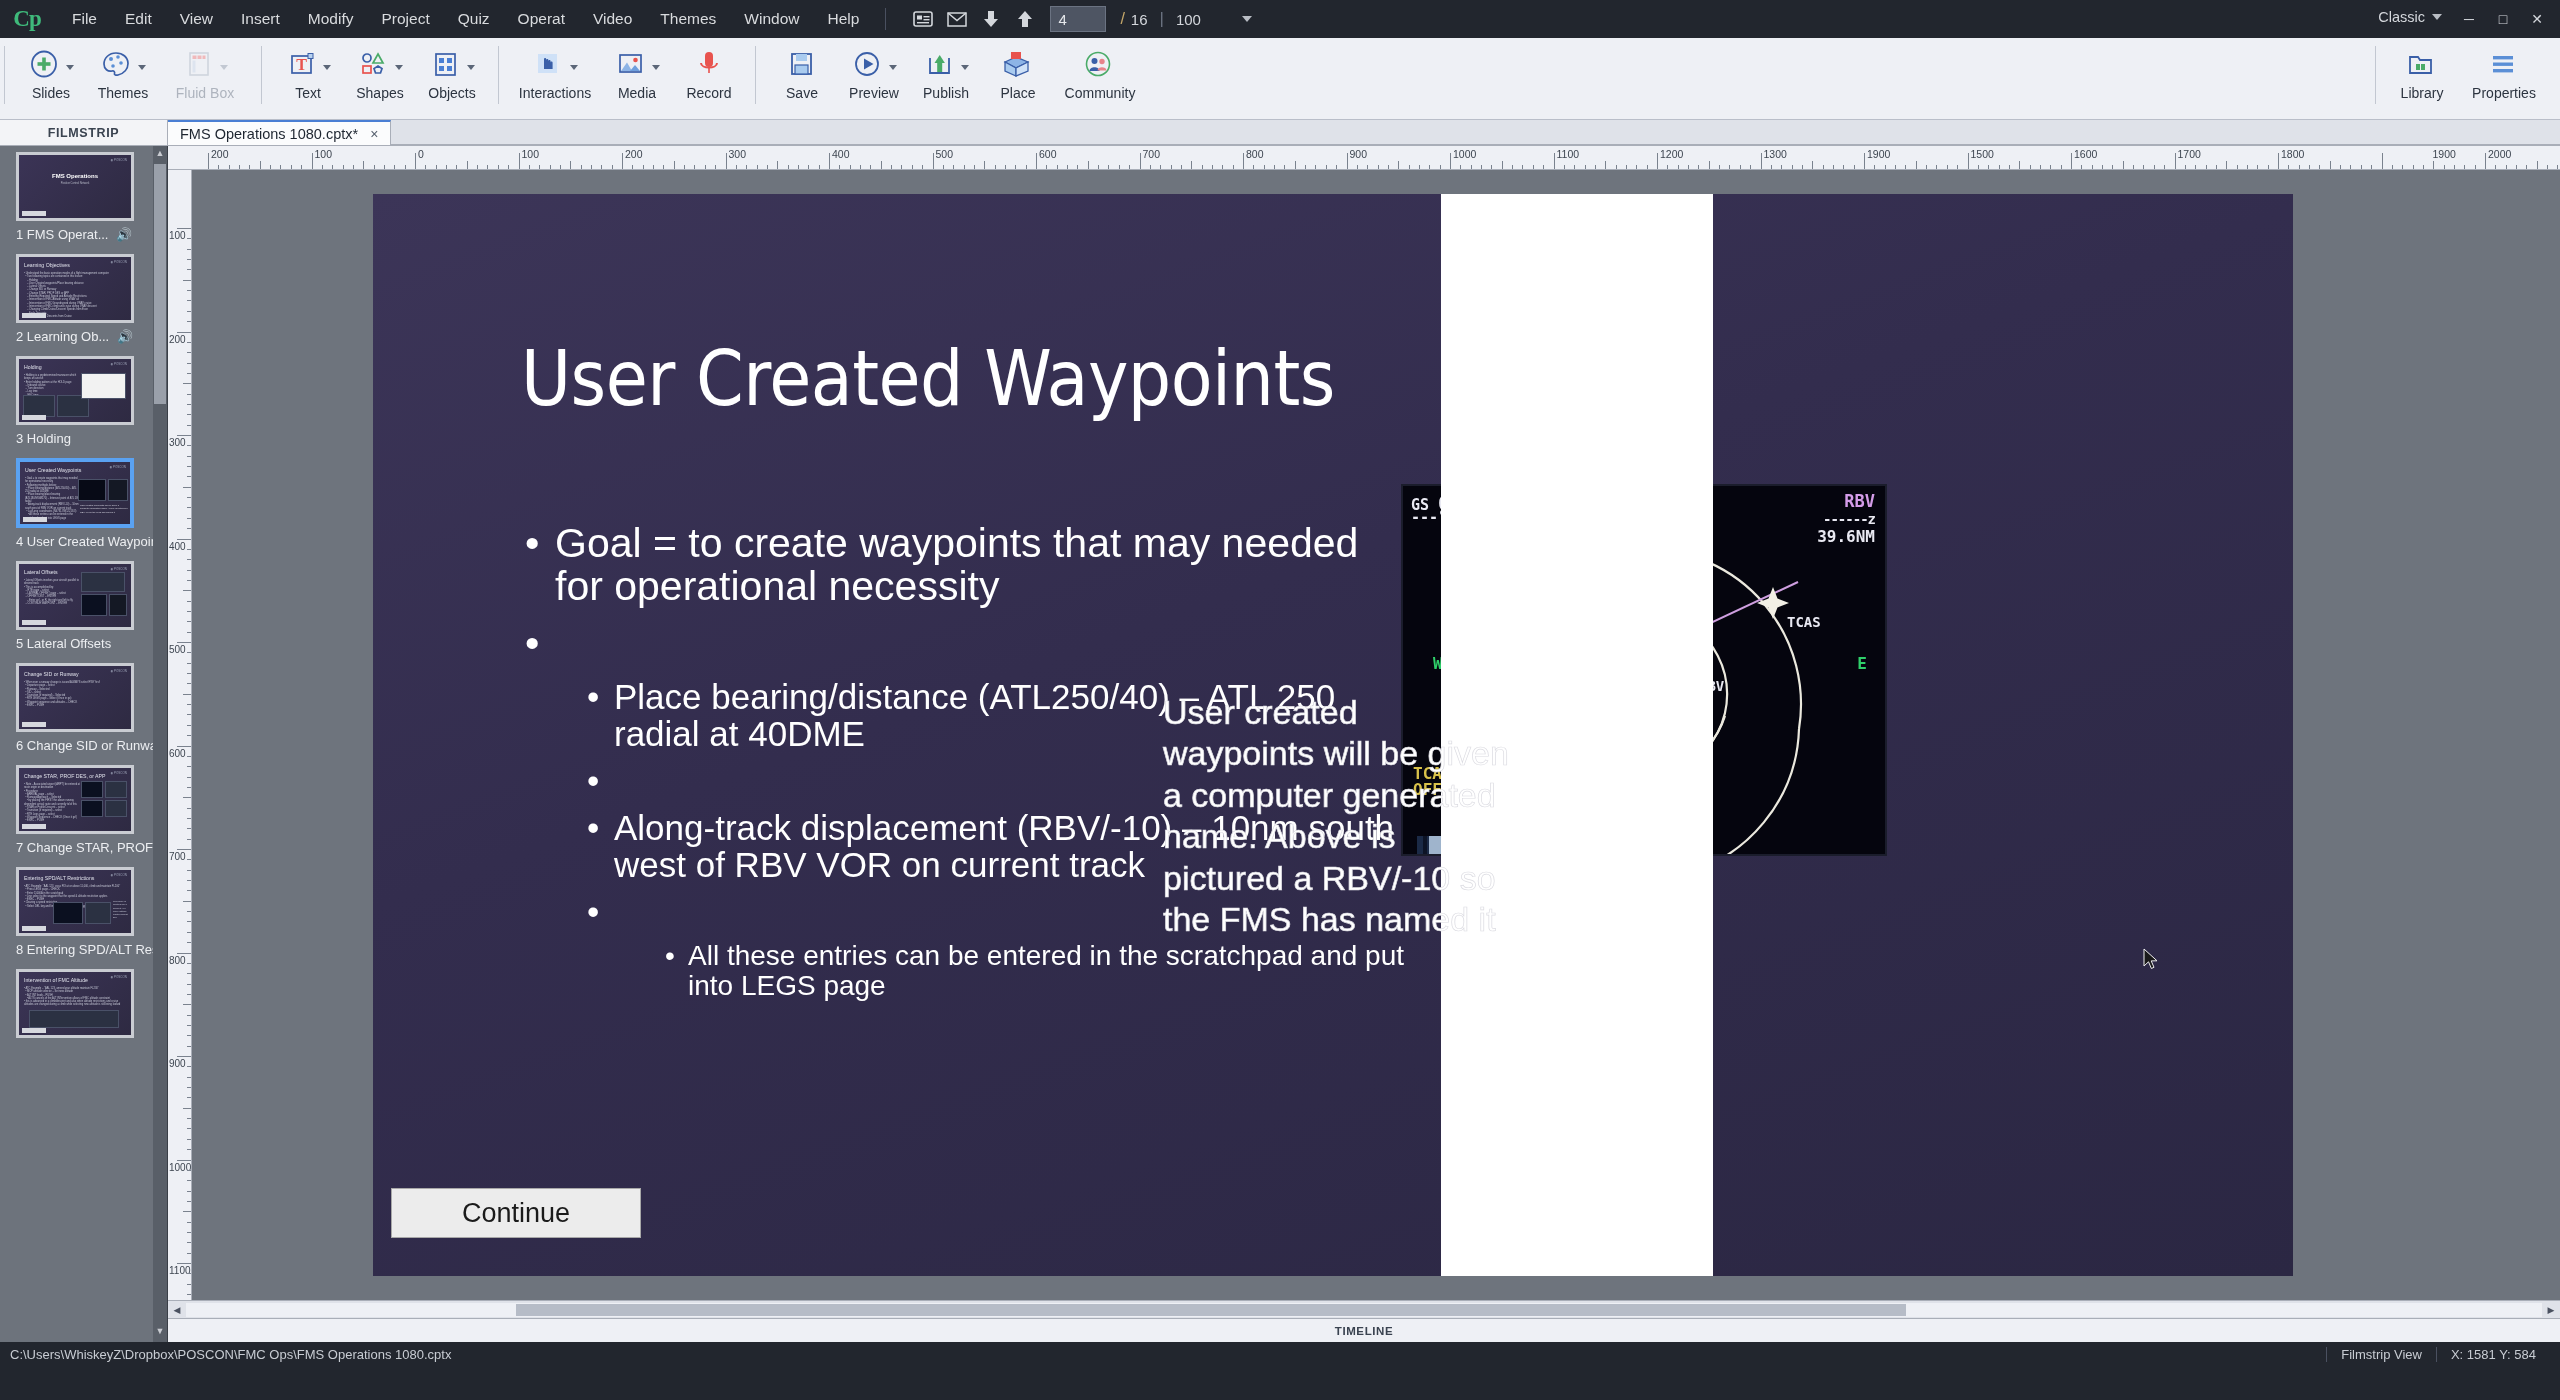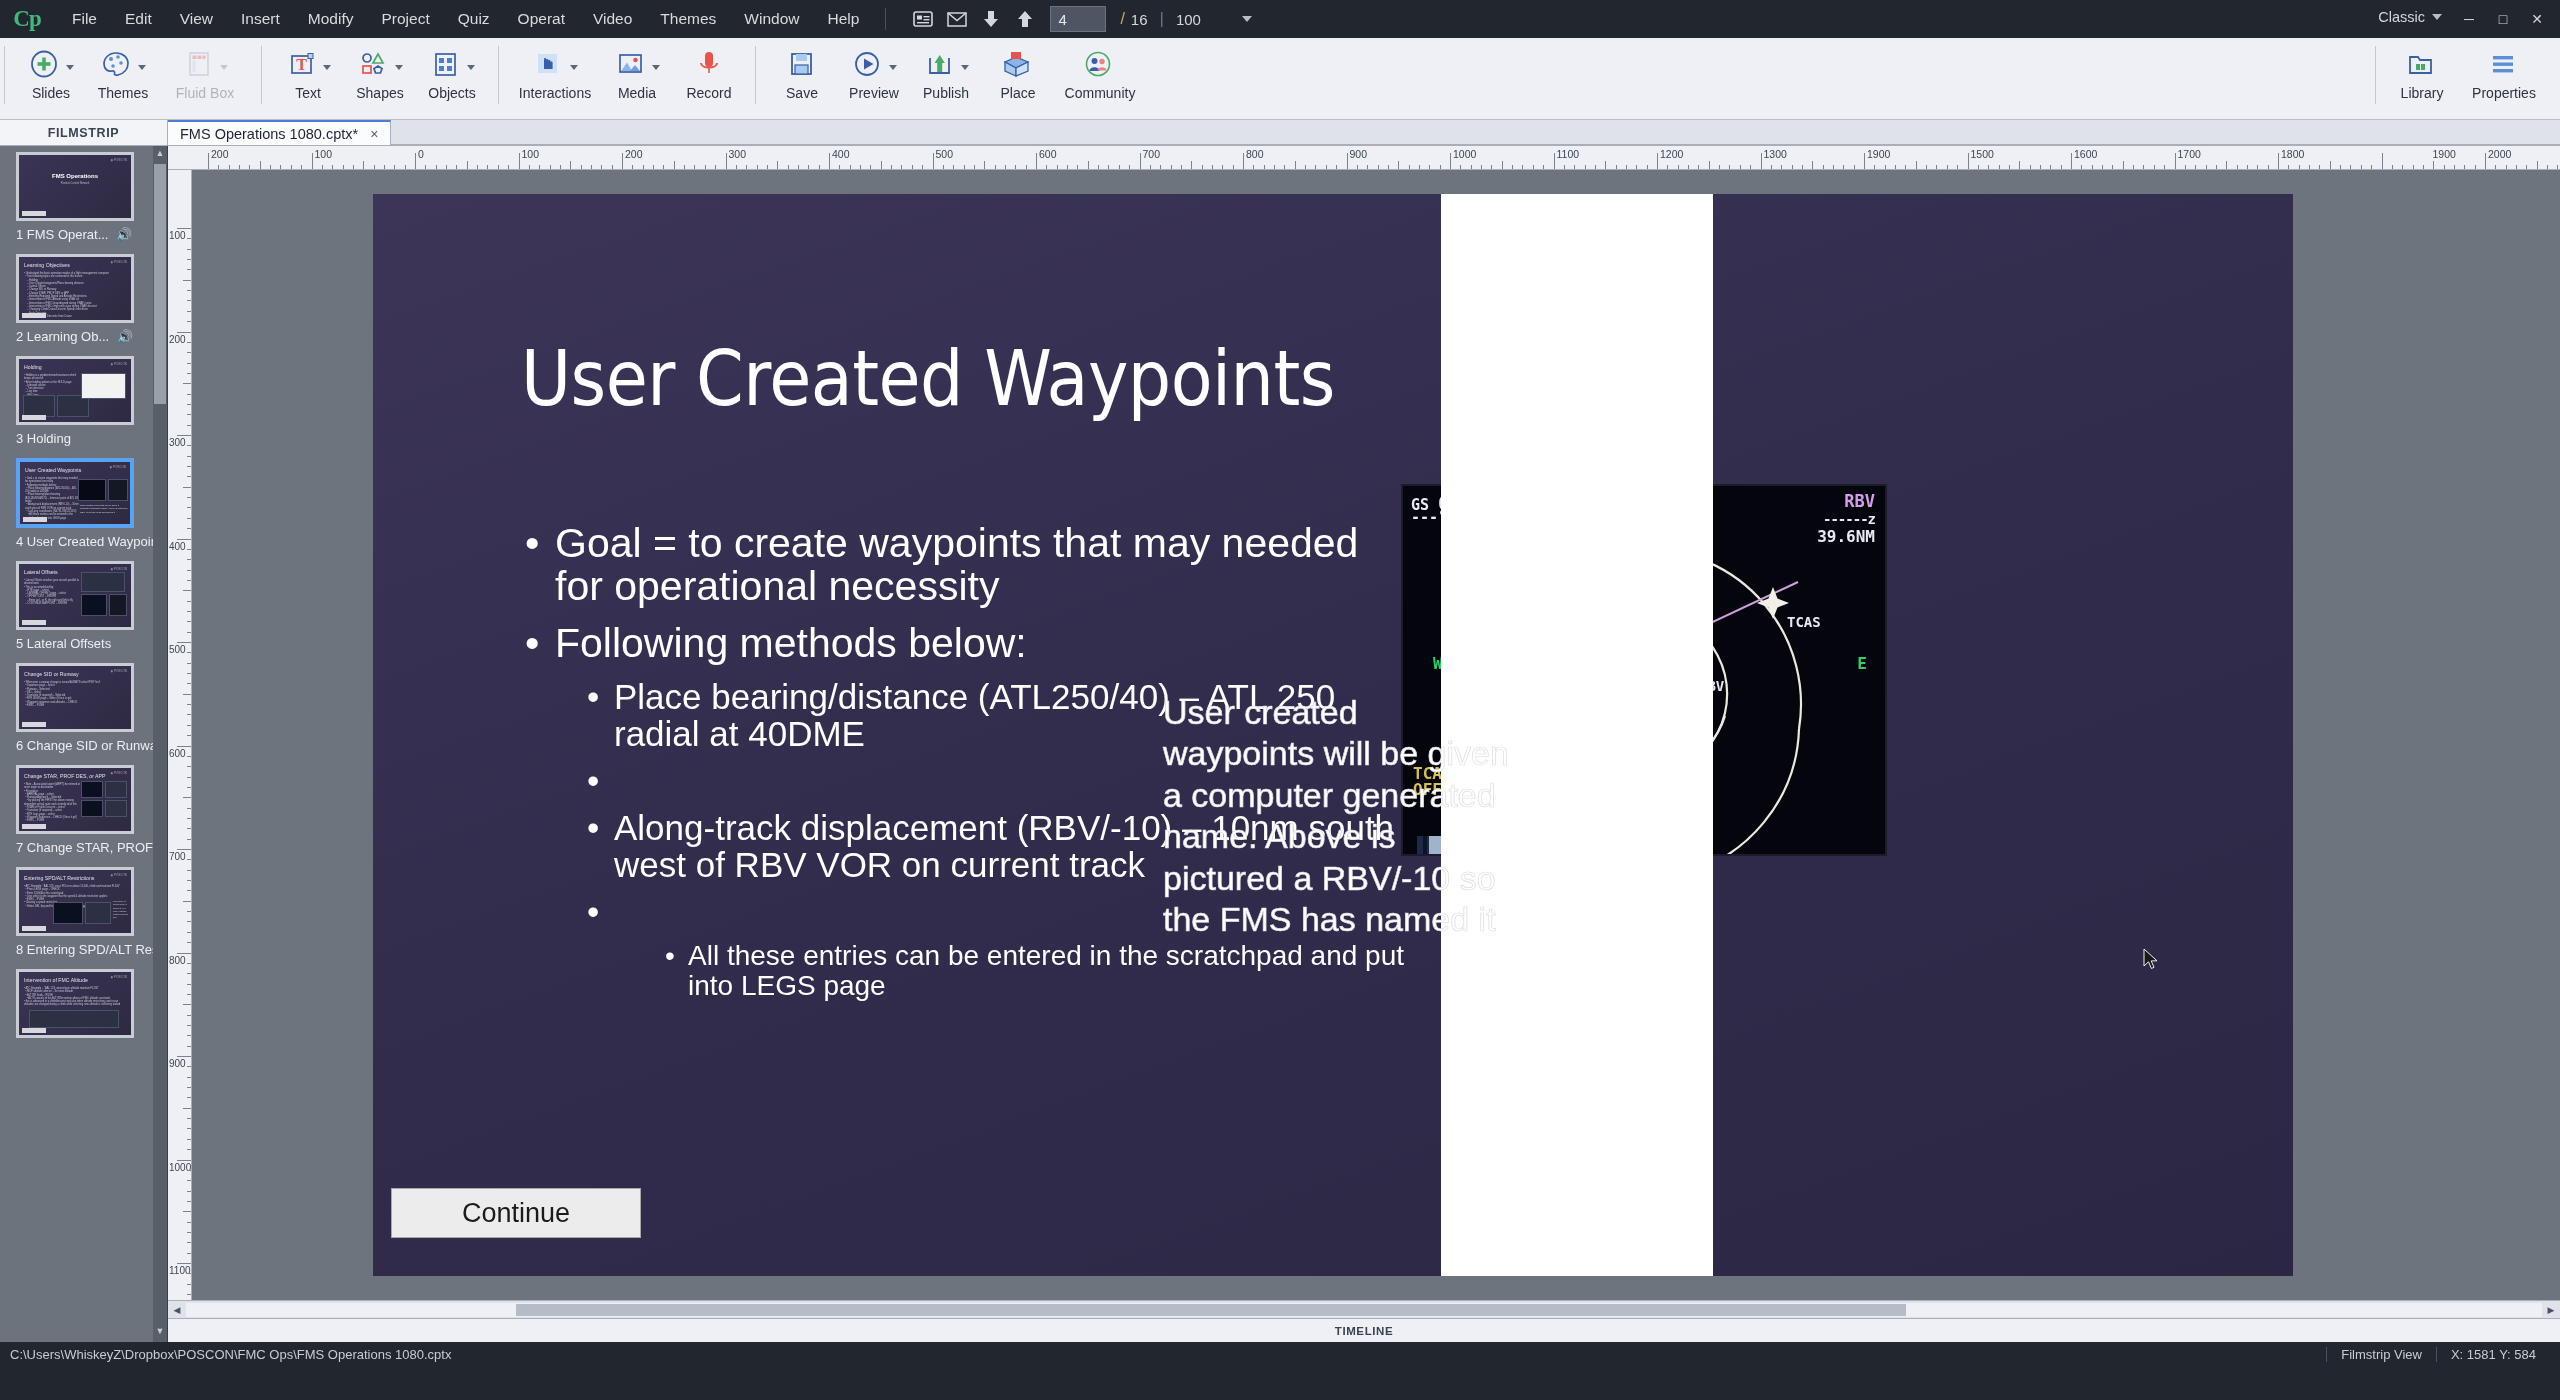--- a/index.html
+++ b/index.html
@@ -1024,21 +1024,20 @@
 
         <div class="sTitle">User Created Waypoints</div>
 
         <div class="bullets">
           <div class="b1">
             <span class="dot">•</span>
             <span>Goal = to create waypoints that may needed for operational necessity</span>
           </div>
           <div class="b1">
             <span class="dot">•</span>
-            <span>Following methods below:</span>
           </div>
           <div class="b2">
             <span class="dot">•</span>
             <span>Place bearing/distance (ATL250/40) – ATL 250 radial at 40DME</span>
           </div>
           <div class="b2">
             <span class="dot">•</span>
           </div>
           <div class="b2">
             <span class="dot">•</span>

